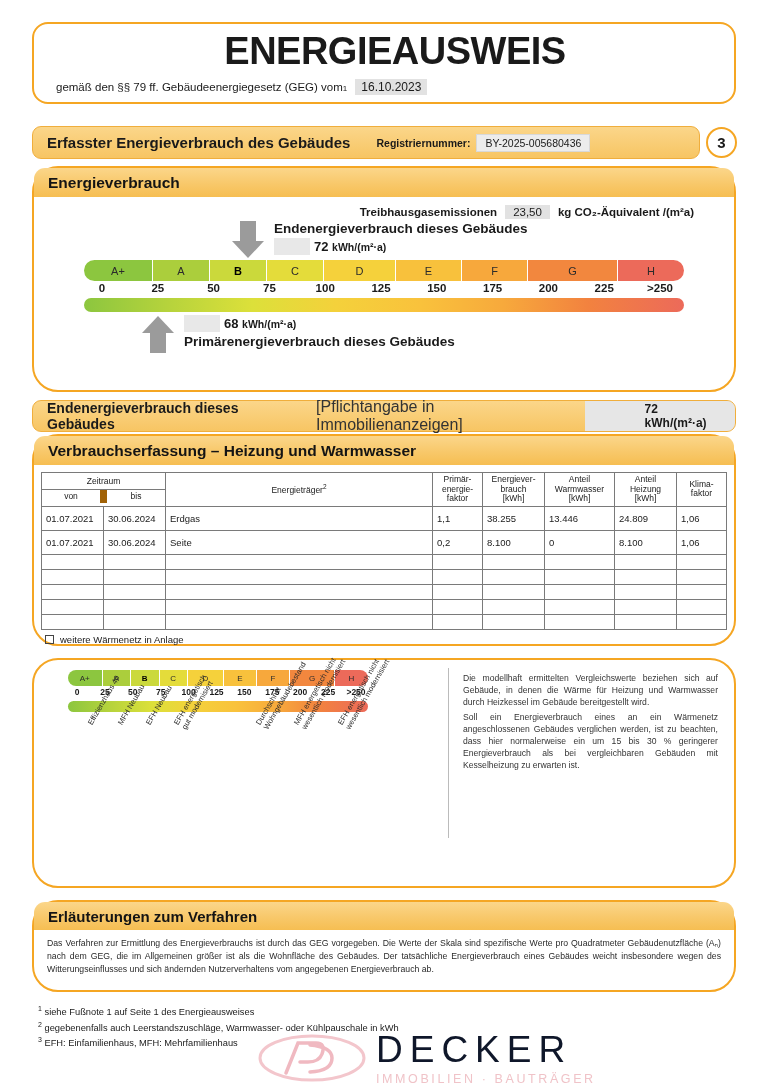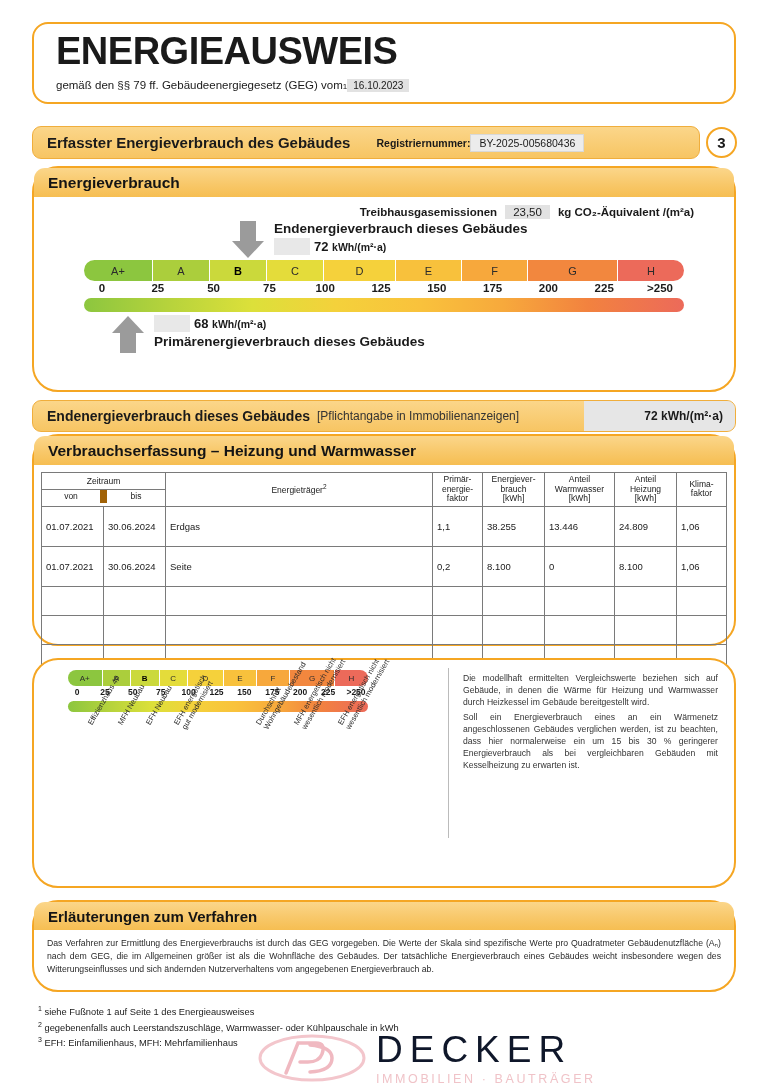--- a/index.html
+++ b/index.html
@@ -25,35 +25,35 @@
     background: linear-gradient(180deg,#FBD68A 0%, #F8C86A 55%, #F6BE52 100%);
     border-radius: 11px 11px 0 0;
     padding: 6px 14px 5px 14px;
     font-weight: bold;
     color: #141414;
   }
 
   
   #hdr { position:absolute; left:32px; top:22px; width:704px; height:82px;
          border-radius: 16px; padding: 8px 0 0 22px; }
-  .title-row { display:flex; align-items:center; }
+  .title-row { display:flex; align-items:center;flex-direction:column; }
   .t-big { font-size: 38px; font-weight: bold; letter-spacing: -0.5px; line-height: 1; }
   .t-small { font-size: 19px; font-weight: bold; margin-left: 9px; }
   .subline { margin-top: 9px; font-size: 11.5px; display:flex; align-items:baseline; }
   .sup { font-size: 8px; vertical-align: super; }
-  .grayval { background:#E2E2E2; padding: 1px 6px; font-size: 10px; }
+  .grayval { background:#E2E2E2; padding: 1px 6px; margin-left: 8px; font-size: 12px; }
 
   
   #regstrip { position:absolute; left:32px; top:126px; width:668px; height:33px;
               border-radius: 9px; display:flex; align-items:center;
               background: linear-gradient(180deg,#FBD68A 0%,#F7C563 100%);
               border:1.5px solid #F0AE3C; padding: 0 14px; }
   #regstrip .lbl { font-size:15px; font-weight:bold; }
   #regstrip .rnlab { font-size:10.5px; font-weight:bold; margin-left:26px; }
-  #regstrip .rnval { background:#ECECEC; font-size:10.5px; padding:2px 8px; 
+  #regstrip .rnval { background:#ECECEC; font-size:10.5px; padding:2px 8px; margin-left:6px;
                      border:1px solid #d8d8d8; }
   #pagebadge { position:absolute; left:706px; top:127px; width:31px; height:31px;
                border:2px solid #F5A623; border-radius:50%; display:flex;
                align-items:center; justify-content:center; font-weight:bold; font-size:15px; }
 
   
   #evPanel { position:absolute; left:32px; top:166px; width:704px; height:226px; }
   #evPanel .band { font-size: 15.5px; }
   .ghg-row { display:flex; justify-content:flex-end; align-items:baseline;
              font-size:11.5px; font-weight:bold; padding: 8px 40px 0 0; }
@@ -86,34 +86,34 @@
   .gradbar { height:14px; border-radius:7px;
              background: linear-gradient(90deg,#8CC63F 0%, #B6D33C 14%, #DCE03A 28%,
                           #F4D13B 42%, #F9C23C 56%, #F7A93C 70%, #F2823F 84%, #EC6A5A 100%); }
 
   
   #pflicht { position:absolute; left:32px; top:400px; width:704px; height:32px;
              border-radius:9px; display:flex; align-items:center; padding:0 0 0 14px;
              background: linear-gradient(180deg,#FBD68A 0%,#F7C563 100%);
              border:1.5px solid #F0AE3C; }
   #pflicht .a { font-size:14px; font-weight:bold; }
-  #pflicht .b { font-size:12px; margin-left:7px; color:#333; }
+  #pflicht .b { font-size:16px; margin-left:7px; color:#333; }
   #pflicht .c { margin-left:auto; background:#E6E6E6; height:100%; display:flex;
                 align-items:center; padding:0 12px 0 60px; font-size:12px; font-weight:bold;
                 border-radius:0 8px 8px 0; }
 
   
   #verbr { position:absolute; left:32px; top:434px; width:704px; height:212px; }
   #verbr .band { font-size:15.5px; }
   table.vt { width:calc(100% - 14px); margin:7px auto 0 auto; border-collapse:collapse;
              font-size:9.5px; table-layout:fixed; }
   table.vt th, table.vt td { border:1px solid #7a7a7a; }
   table.vt th { font-weight:normal; font-size:8.5px; line-height:1.12; padding:2px 1px;
                 vertical-align:middle; }
-  table.vt td { height:15px; padding:14px 4px; font-size:9.5px; }
+  table.vt td { height:15px; padding:6px 4px; font-size:9.5px; }
   table.vt td.num { text-align:left; }
   .zt-top { border-bottom:1px solid #7a7a7a; padding:2px 0 2px 0; font-size:8.5px; }
   .chkrow { display:flex; align-items:center; padding:4px 0 0 11px; font-size:9.5px; }
   .chkbox { width:9px;height:9px;border:1px solid #444; margin-right:6px; display:inline-block; }
 
   
   #vergl { position:absolute; left:32px; top:658px; width:704px; height:230px; }
   #vergl .band { font-size:15.5px; }
   .vg-body { display:flex; padding: 8px 0 0 0; }
   .vg-left { width:410px; position:relative; }
@@ -225,21 +225,21 @@
           <span class="tick" style="font-size: 11.5px; left: 49.5%;">125</span>
           <span class="tick" style="font-size: 11.5px; left: 58.8%;">150</span>
           <span class="tick" style="font-size: 11.5px; left: 68.1%;">175</span>
           <span class="tick" style="font-size: 11.5px; left: 77.4%;">200</span>
           <span class="tick" style="font-size: 11.5px; left: 86.7%;">225</span>
           <span class="tick" style="font-size: 11.5px; left: 96%;">&gt;250</span>
         </div>
       <div class="gradbar"></div>
     </div>
 
-    <div class="arrowblock" style="padding-left:78px; margin-top:4px;">
+    <div class="arrowblock" style="padding-left:108px; margin-top:4px;">
       <div class="arrow-wrap">
         <div class="au-head"></div>
         <div class="au-shaft"></div>
       </div>
       <div class="lbl-block">
         <div class="lbl-val" style="margin-top:0;">
           <span class="pad"></span><span>68</span>
           <span class="u">kWh/(m²·a)</span>
         </div>
         <div class="lbl-main" style="margin-top:3px;">Primärenergieverbrauch dieses Gebäudes</div>

